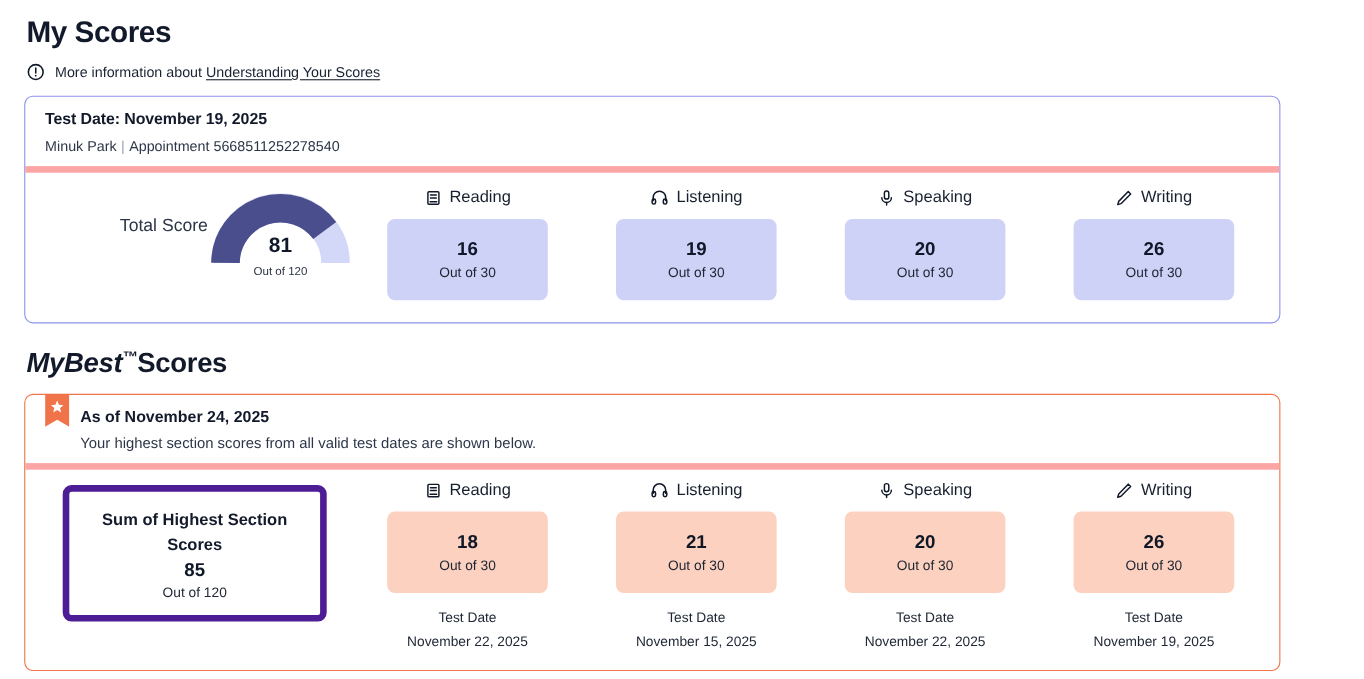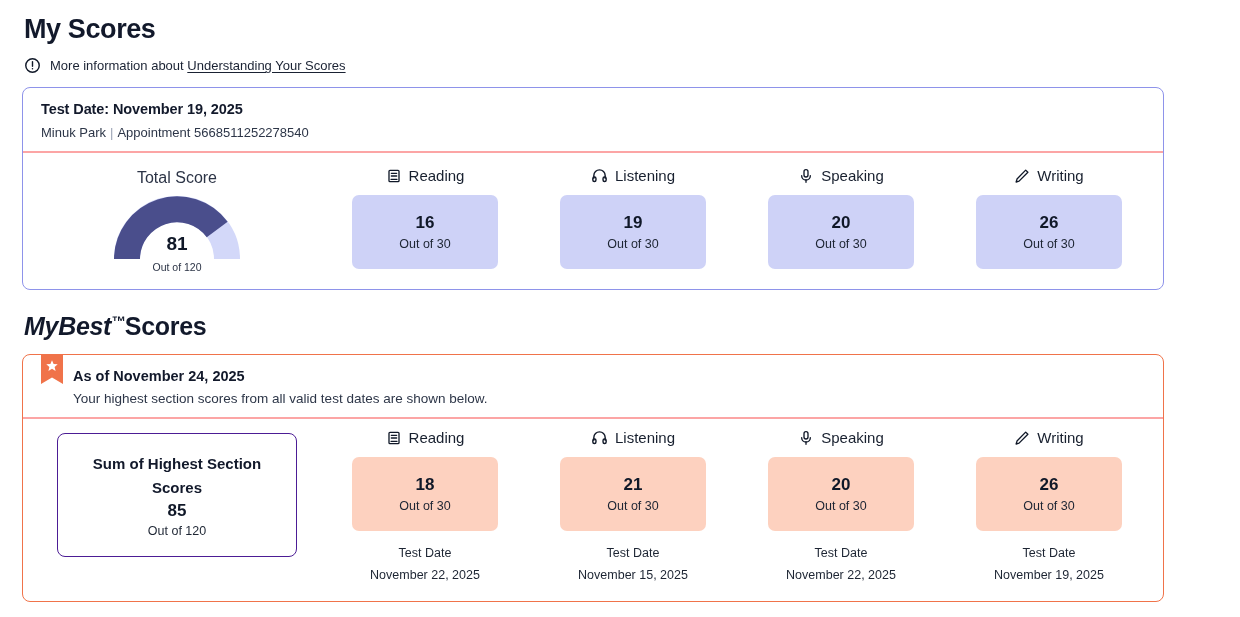--- a/index.html
+++ b/index.html
@@ -38,21 +38,21 @@
   
   .card {
     border-radius: 8px;
     background: #fff;
     margin-top: 13px;
   }
   .card-blue { border: 1px solid #8e93ea; }
   .card-orange { border: 1px solid #f0734a; }
 
   .card-header { padding: 13px 18px 11px 18px; }
-  .card-header-sep { border-bottom: 2px solid #fca5a5; }
+  .card-header-sep { border-bottom: 6px solid #fca5a5; }
   .test-date {
     font-size: 14.5px;
     font-weight: bold;
     color: #12192b;
     letter-spacing: -0.1px;
   }
   .test-meta {
     font-size: 13px;
     color: #2d3648;
     margin-top: 8px;
@@ -61,21 +61,21 @@
 
   
   .scores-row {
     display: flex;
     align-items: flex-start;
     padding: 14px 10px 20px 10px;
   }
   .gauge-col {
     width: 288px;
     display: flex;
-    flex-direction: column;
+    flex-direction: row;
     align-items: center;
     padding-top: 2px;
     justify-content: flex-end;
   }
   .gauge-label { font-size: 16px; color: #2c3446; margin-bottom: 6px; }
   .gauge-wrap { position: relative; width: 132px; height: 72px; }
   .gauge-value {
     position: absolute;
     left: 0; right: 0;
     bottom: 10px;
@@ -148,21 +148,21 @@
 
   .sum-col {
     width: 288px;
     display: flex;
     justify-content: center;
     padding-top: 4px;
   }
   .sum-box {
     width: 240px;
     height: 124px;
-    border: 1px solid #4c1d95;
+    border: 6px solid #4c1d95;
     border-radius: 8px;
     display: flex;
     flex-direction: column;
     align-items: center;
     justify-content: center;
     text-align: center;
     padding: 0 4px;
   }
   .sum-title {
     font-size: 15px;

